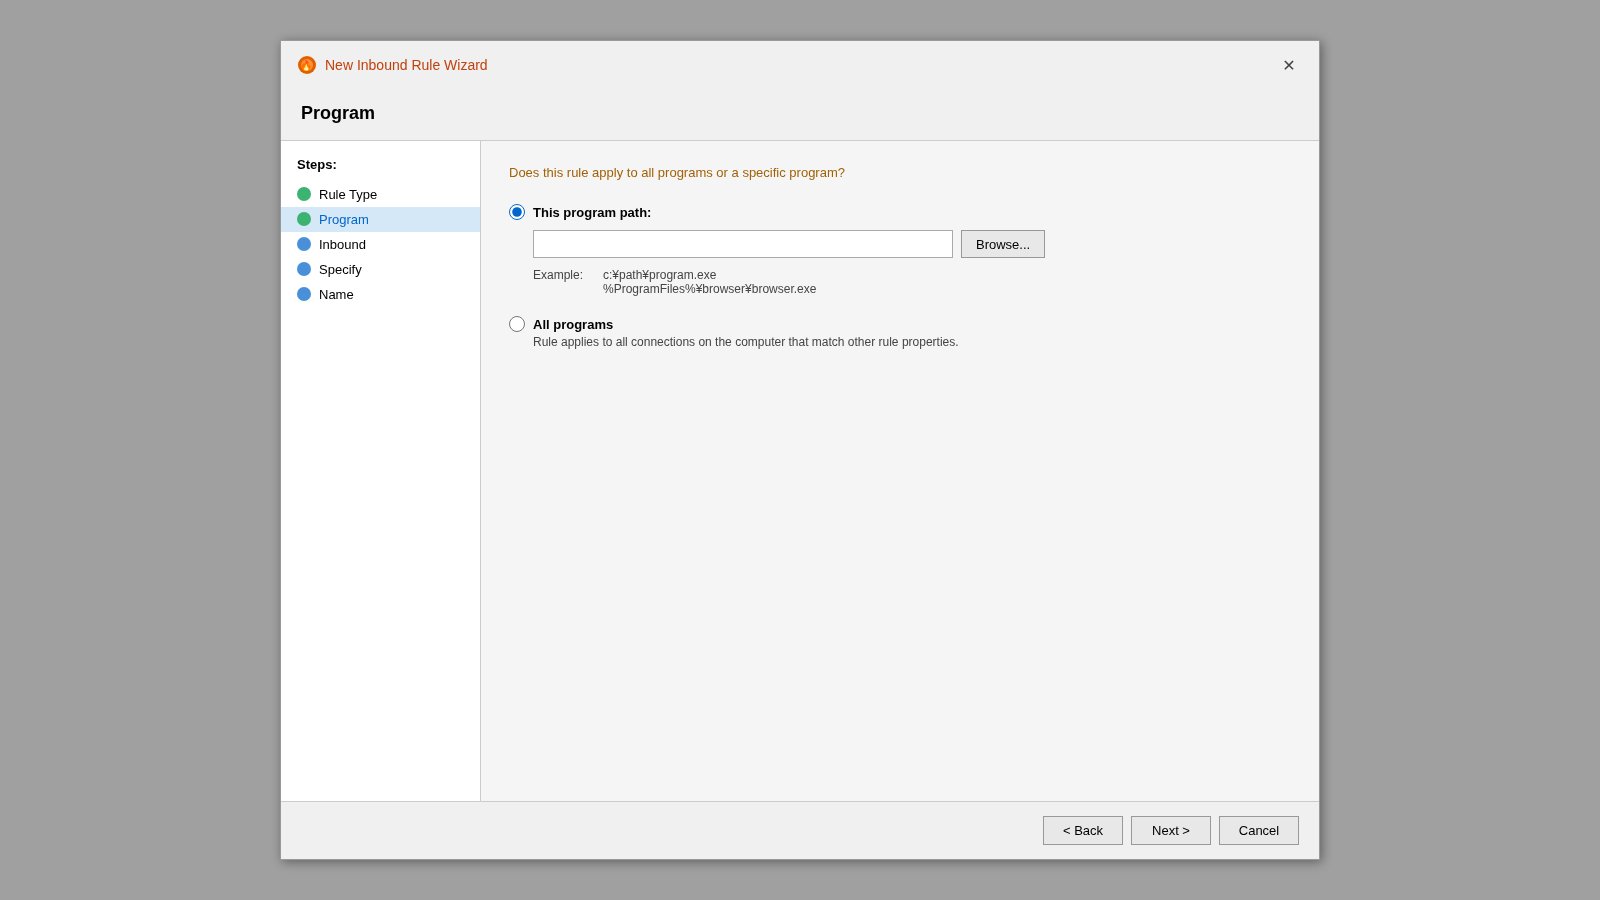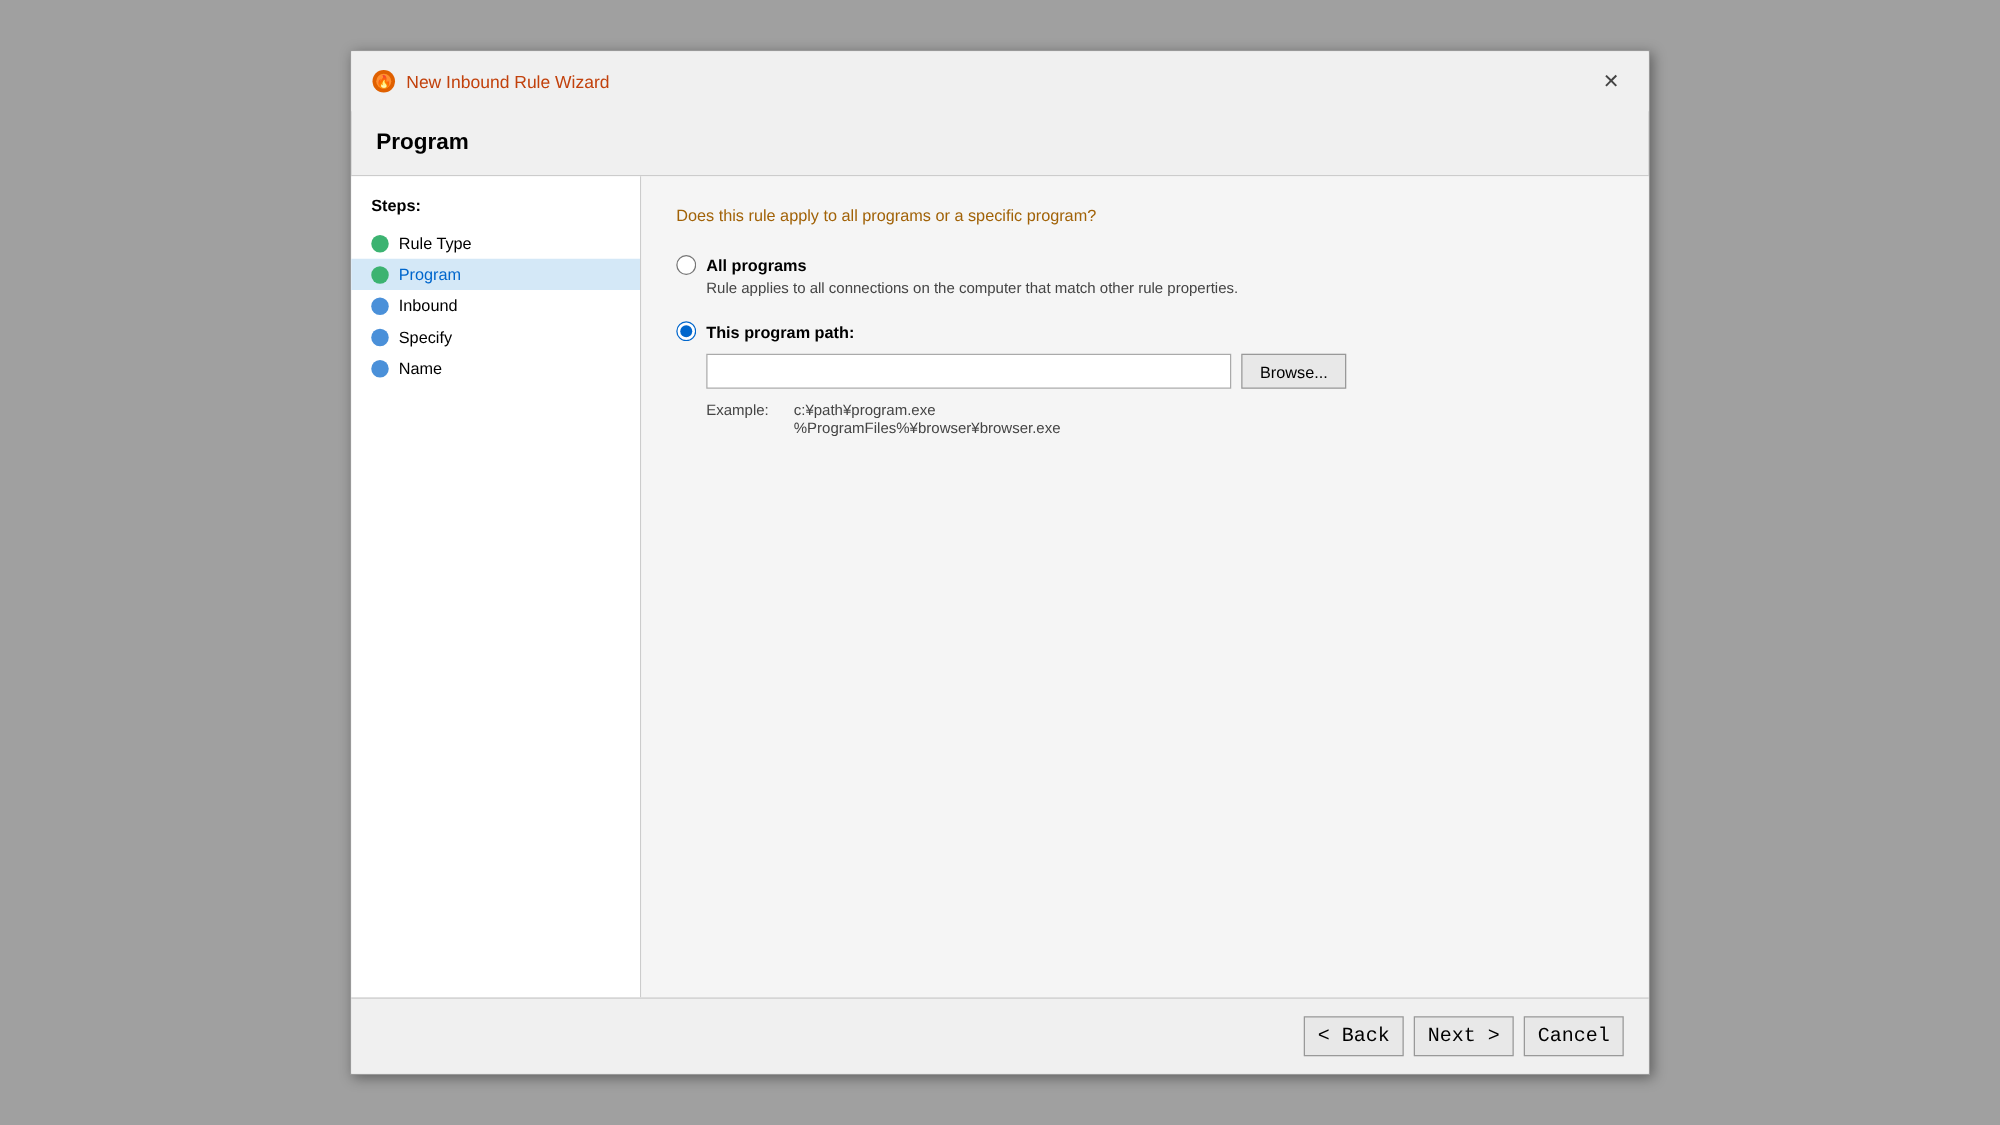--- a/index.html
+++ b/index.html
@@ -79,36 +79,36 @@
       font-size: 12px;
       color: #444;
     }
 
     .content-area {
       display: flex;
       flex: 1;
     }
 
     .steps-panel {
-      width: 232px;
+      width: 200px;
       background: #fff;
       padding: 16px 0;
       border-right: 1px solid #ccc;
     }
 
     .steps-label {
       font-weight: bold;
       font-size: 13px;
       color: #000;
       padding: 0 16px 10px 16px;
     }
 
     .step-item {
       display: flex;
-      align-items: flex-end;
+      align-items: flex-start;
       gap: 8px;
       padding: 5px 16px;
       cursor: pointer;
     }
 
     .step-item.active {
       background: #d4e8f7;
     }
 
     .step-dot {
@@ -245,24 +245,23 @@
       gap: 8px;
       border-top: 1px solid #ccc;
       background: #f0f0f0;
     }
 
     .footer-btn {
       padding: 6px 8px;
       border: 1px solid #999;
       background: #e8e8e8;
       cursor: pointer;
-      font-size: 16px;
+      font-size: 13px;
       color: #000;
       min-width: 80px;
-      font-family: Liberation Mono, monospace;
     }
 
     .footer-btn:disabled {
       color: #999;
       cursor: default;
     }
   </style>
 </head>
 <body>
 
@@ -312,46 +311,46 @@
       <div class="step-item">
         <div class="step-dot blue"></div>
         <span class="step-name">Name</span>
       </div>
     </div>
 
     <div class="main-panel">
       <div class="question-text">Does this rule apply to all programs or a specific program?</div>
 
       <div class="radio-group">
-
-        <div class="radio-option">
-          <div class="radio-label-row">
-            <input type="radio" name="program" class="radio-input" id="all-programs" style="">
-            <label for="all-programs" class="radio-label">All programs</label>
-          </div>
-          <div class="radio-desc">Rule applies to all connections on the computer that match other rule properties.</div>
-        </div>
 
         <div class="radio-option">
           <div class="radio-label-row">
             <input type="radio" name="program" class="radio-input" id="this-program" checked="" style="">
             <label for="this-program" class="radio-label">This program path:</label>
           </div>
           <div class="path-section">
             <input type="text" class="path-input" style="">
             <button class="browse-btn">Browse...</button>
           </div>
           <div class="example-row">
             <span class="example-label">Example:</span>
             <div class="example-paths">
               <span>c:¥path¥program.exe</span>
               <span>%ProgramFiles%¥browser¥browser.exe</span>
             </div>
           </div>
         </div>
+
+        <div class="radio-option">
+          <div class="radio-label-row">
+            <input type="radio" name="program" class="radio-input" id="all-programs" style="">
+            <label for="all-programs" class="radio-label">All programs</label>
+          </div>
+          <div class="radio-desc">Rule applies to all connections on the computer that match other rule properties.</div>
+        </div>
       </div>
 
       <div class="spacer"></div>
     </div>
   </div>
 
   <div class="footer">
     <button class="footer-btn">&lt; Back</button>
     <button class="footer-btn">Next &gt;</button>
     <button class="footer-btn">Cancel</button>

